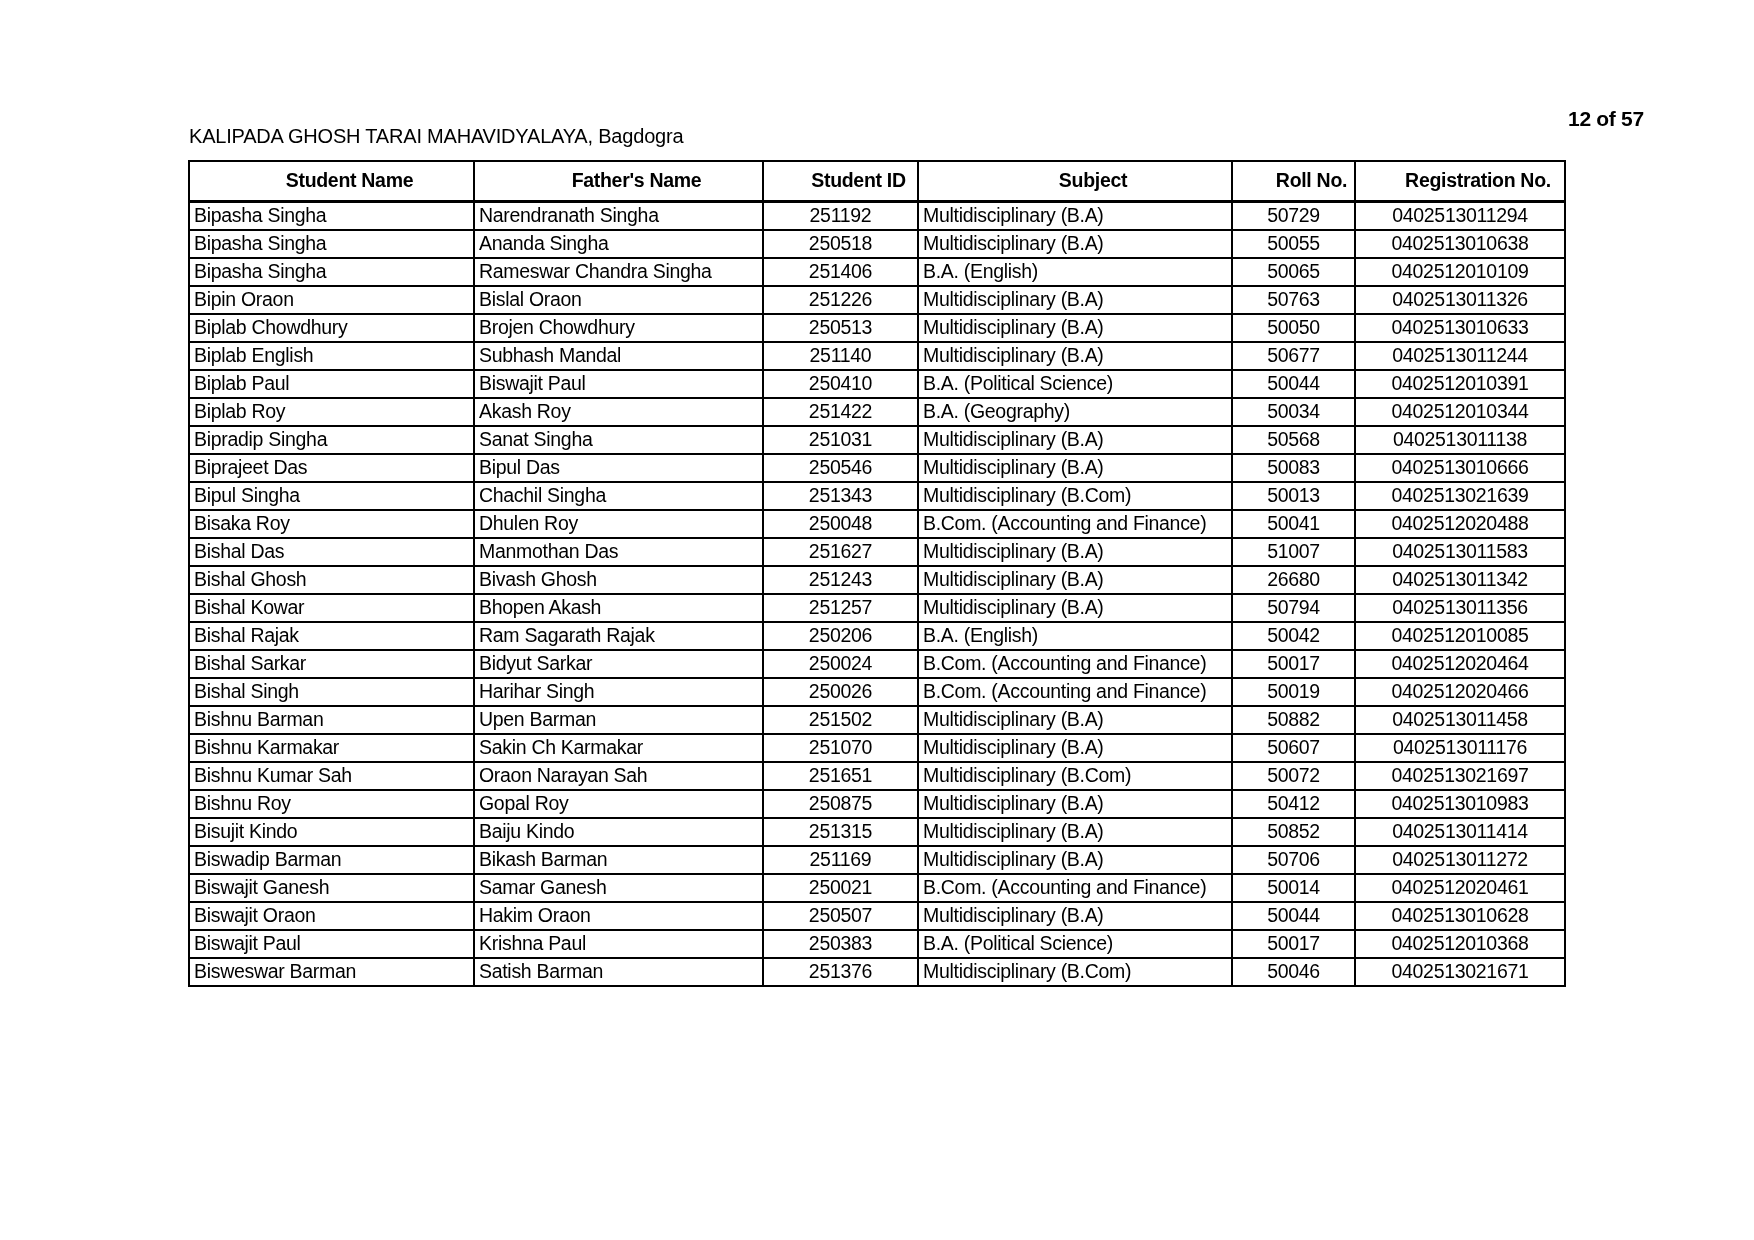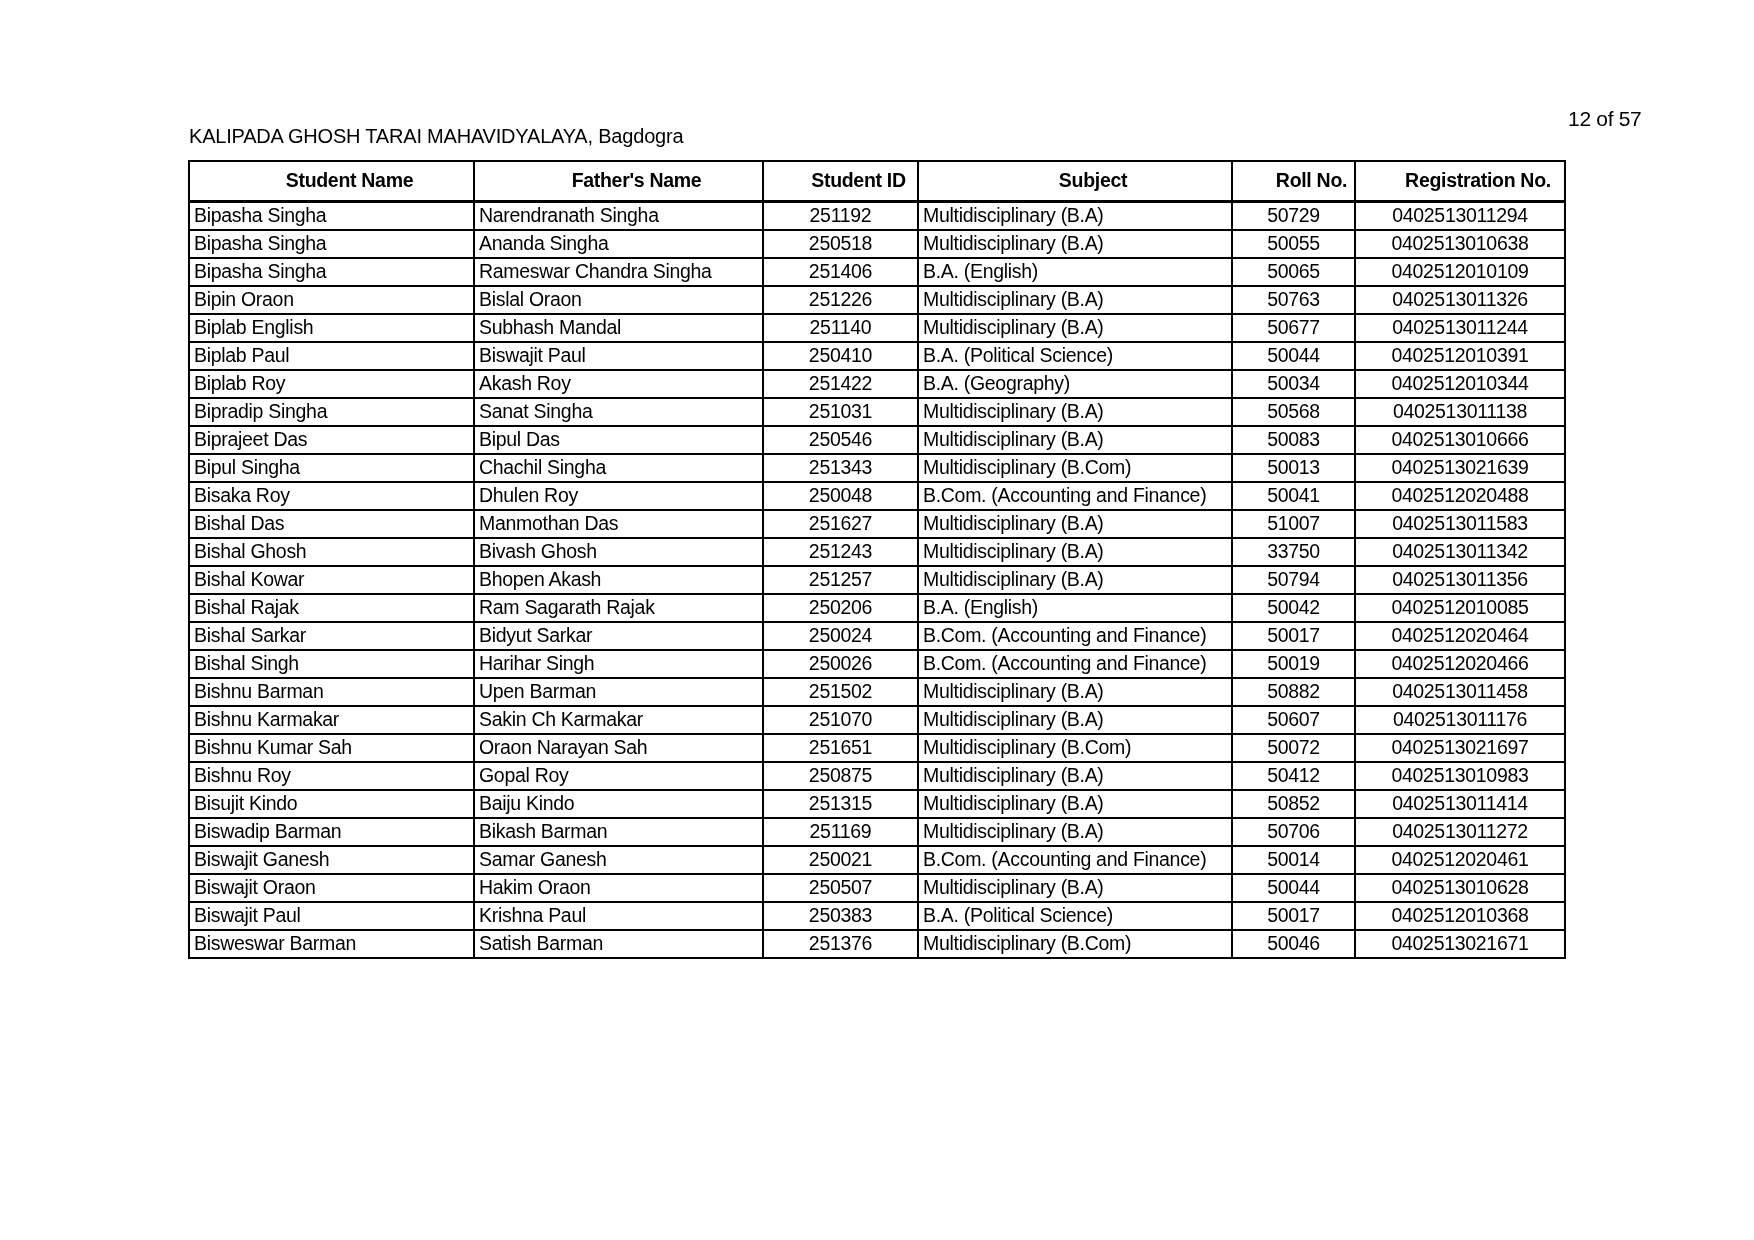--- a/index.html
+++ b/index.html
@@ -13,21 +13,21 @@
     position: relative;
     overflow: hidden;
     font-family: "Liberation Sans", "DejaVu Sans", sans-serif;
     color: #000000;
   }
   .page-number {
     position: absolute;
     left: 1568px;
     top: 107px;
     font-size: 21px;
-    font-weight: normal;
+    font-weight: bold;
     letter-spacing: -0.3px;
   }
   .page-title {
     position: absolute;
     left: 189px;
     width: 1374px;
     top: 125px;
     text-align: left;
     font-size: 20px;
     letter-spacing: -0.2px;
@@ -121,20 +121,28 @@
       </tr>
       <tr>
         <td class="c-left">Bipin Oraon</td>
         <td class="c-left">Bislal Oraon</td>
         <td class="c-center">251226</td>
         <td class="c-left">Multidisciplinary (B.A)</td>
         <td class="c-center">50763</td>
         <td class="c-center">0402513011326</td>
       </tr>
       <tr>
+        <td class="c-left">Biplab Chowdhury</td>
+        <td class="c-left">Brojen Chowdhury</td>
+        <td class="c-center">250513</td>
+        <td class="c-left">Multidisciplinary (B.A)</td>
+        <td class="c-center">50050</td>
+        <td class="c-center">0402513010633</td>
+      </tr>
+      <tr>
         <td class="c-left">Biplab English</td>
         <td class="c-left">Subhash Mandal</td>
         <td class="c-center">251140</td>
         <td class="c-left">Multidisciplinary (B.A)</td>
         <td class="c-center">50677</td>
         <td class="c-center">0402513011244</td>
       </tr>
       <tr>
         <td class="c-left">Biplab Paul</td>
         <td class="c-left">Biswajit Paul</td>
@@ -189,21 +197,21 @@
         <td class="c-center">251627</td>
         <td class="c-left">Multidisciplinary (B.A)</td>
         <td class="c-center">51007</td>
         <td class="c-center">0402513011583</td>
       </tr>
       <tr>
         <td class="c-left">Bishal Ghosh</td>
         <td class="c-left">Bivash Ghosh</td>
         <td class="c-center">251243</td>
         <td class="c-left">Multidisciplinary (B.A)</td>
-        <td class="c-center">33750</td>
+        <td class="c-center">26680</td>
         <td class="c-center">0402513011342</td>
       </tr>
       <tr>
         <td class="c-left">Bishal Kowar</td>
         <td class="c-left">Bhopen Akash</td>
         <td class="c-center">251257</td>
         <td class="c-left">Multidisciplinary (B.A)</td>
         <td class="c-center">50794</td>
         <td class="c-center">0402513011356</td>
       </tr>

